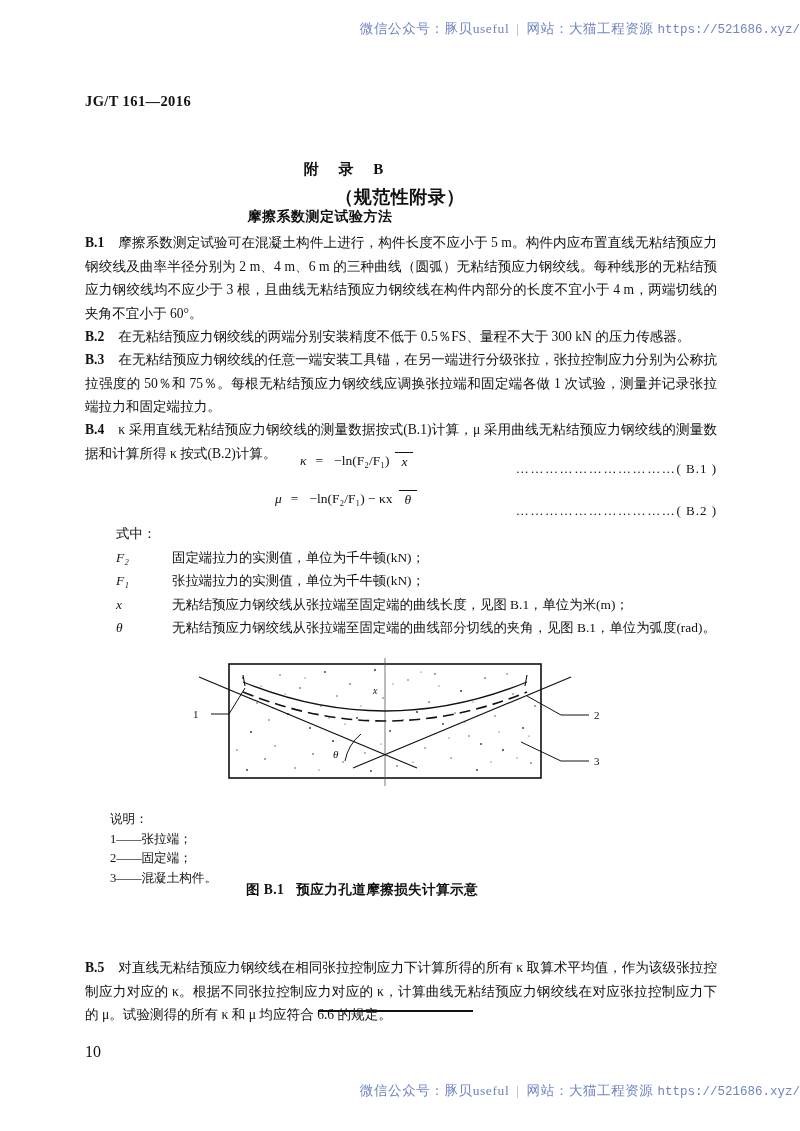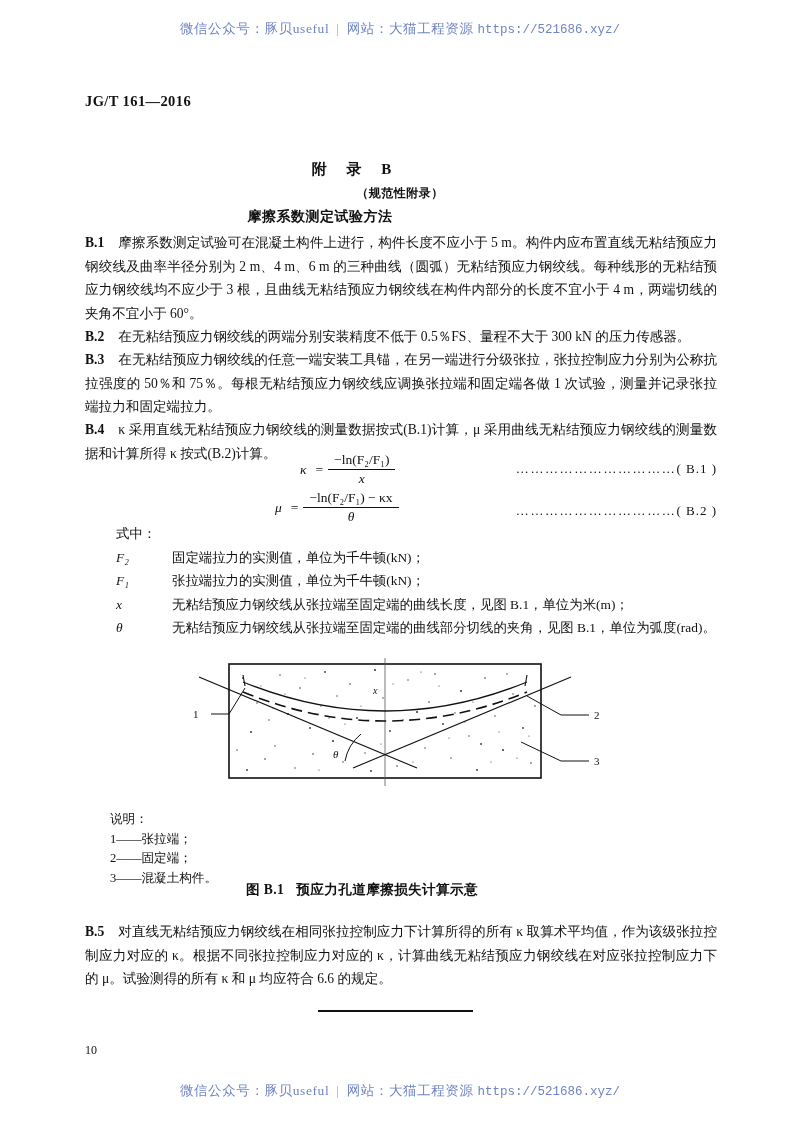--- a/index.html
+++ b/index.html
@@ -14,21 +14,21 @@
     background: #ffffff;
     overflow: hidden;
     font-family: "Liberation Serif", "DejaVu Serif", serif;
     color: #111;
   }
   
   .watermark {
     position: absolute;
     left: 0;
     width: 800px;
-    text-align: center;
+    text-align: right;
     font-family: "Liberation Serif", "DejaVu Serif", serif;
     font-size: 13.5px;
     letter-spacing: .6px;
     color: #6f84c4;
     white-space: nowrap;
   }
   .watermark .wm-sep { color: #9aa9d6; padding: 0 7px; }
   .watermark .wm-url { font-family: "Liberation Mono", "DejaVu Sans Mono", monospace; font-size: 12.5px; letter-spacing: 0; }
   .watermark-top { top: 20px; }
   .watermark-bottom { top: 1082px; }
@@ -40,26 +40,26 @@
     top: 93px;
     font-family: "Liberation Serif", "DejaVu Serif", serif;
     font-weight: bold;
     font-size: 14.5px;
     letter-spacing: .4px;
     text-align: right;
   }
 
   
   .annex-title {
-    position: absolute; left: 8px; top: 160px; width: 695px;
+    position: absolute; left: 0; top: 160px; width: 695px;
     text-align: center; font-weight: bold; font-size: 15px; letter-spacing: 8px;
   }
   .annex-sub {
     position: absolute; left: 0; top: 185px; width: 800px;
-    text-align: center; font-weight: bold; font-size: 12px; letter-spacing: .5px;
+    text-align: center; font-weight: bold; font-size: 18px; letter-spacing: .5px;
   }
   .annex-name {
     position: absolute; left: 0; top: 208px; width: 640px;
     text-align: center; font-weight: bold; font-size: 14px; letter-spacing: .5px;
   }
 
   
   .body-block {
     position: absolute;
     left: 85px;
@@ -68,21 +68,21 @@
     line-height: 23.5px;
     text-align: justify;
     text-justify: inter-ideograph;
   }
   .clause-no { font-weight: bold; }
   .gap { display: inline-block; width: 14px; }
   .p-b1 { top: 231px; }
   .p-b2 { top: 325px; }
   .p-b3 { top: 348px; }
   .p-b4 { top: 418px; }
-  .p-b5 { top: 920px; }
+  .p-b5 { top: 956px; }
   .ital { font-family: "Liberation Serif", "DejaVu Serif", serif; font-style: italic; }
 
   
   .formula-row {
     position: absolute;
     left: 85px;
     width: 632px;
     height: 36px;
   }
   .f1 { top: 452px; }
@@ -91,21 +91,21 @@
     position: absolute;
     left: 215px;
     display: flex;
     align-items: center;
     font-size: 13.5px;
     font-family: "Liberation Serif", "DejaVu Serif", serif;
   }
   .f2 .formula { left: 190px; }
   .fvar { font-style: italic; padding-right: 4px; }
   .feq { padding: 0 5px; }
-  .frac { display: inline-flex; flex-direction: column; align-items: center; }
+  .frac { display: inline-flex; flex-direction: row; align-items: center; }
   .frac .num { padding: 0 6px 1px 6px; white-space: nowrap; }
   .frac .den { border-top: 1px solid #111; padding: 1px 6px 0 6px; width: 100%; text-align: center; box-sizing: border-box; }
   .dots {
     position: absolute;
     right: 0;
     top: 9px;
     font-size: 13px;
     letter-spacing: 1px;
     white-space: nowrap;
   }
@@ -161,21 +161,21 @@
     left: 318px;
     top: 1010px;
     width: 155px;
     height: 2px;
     background: #111;
   }
   .page-no {
     position: absolute;
     left: 85px;
     top: 1043px;
-    font-size: 12px;
+    font-size: 16px;
   }
 </style>
 </head>
 <body>
 
 <div class="page">
 
   <div class="watermark watermark-top">
     <span>微信公众号：</span><span>豚贝useful</span><span class="wm-sep">|</span><span>网站：</span><span>大猫工程资源</span> <span class="wm-url">https://521686.xyz/</span>
   </div>

